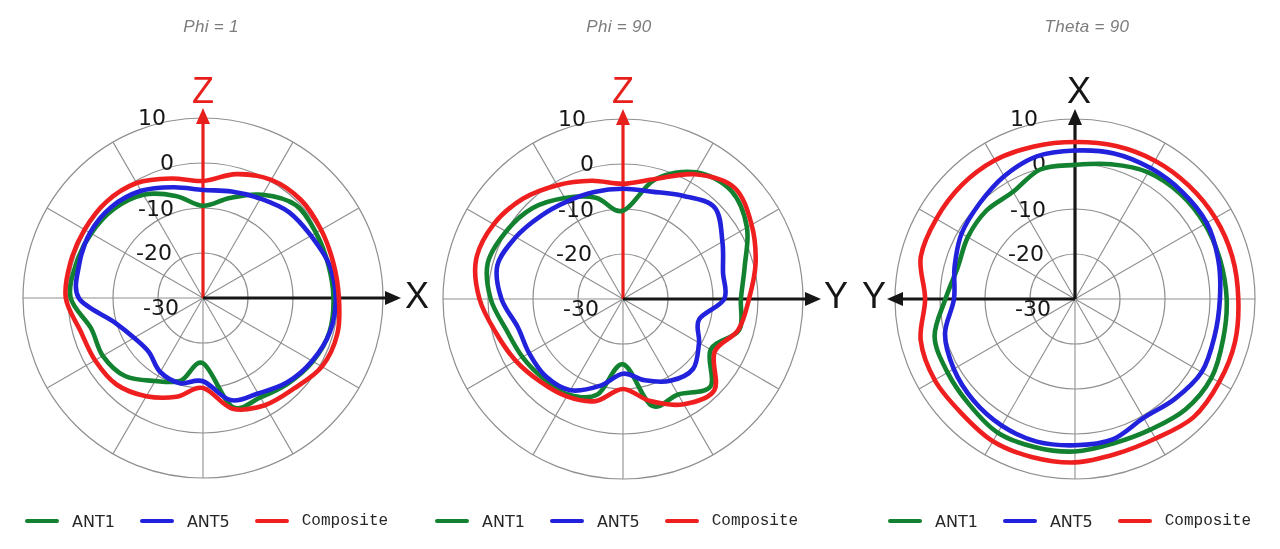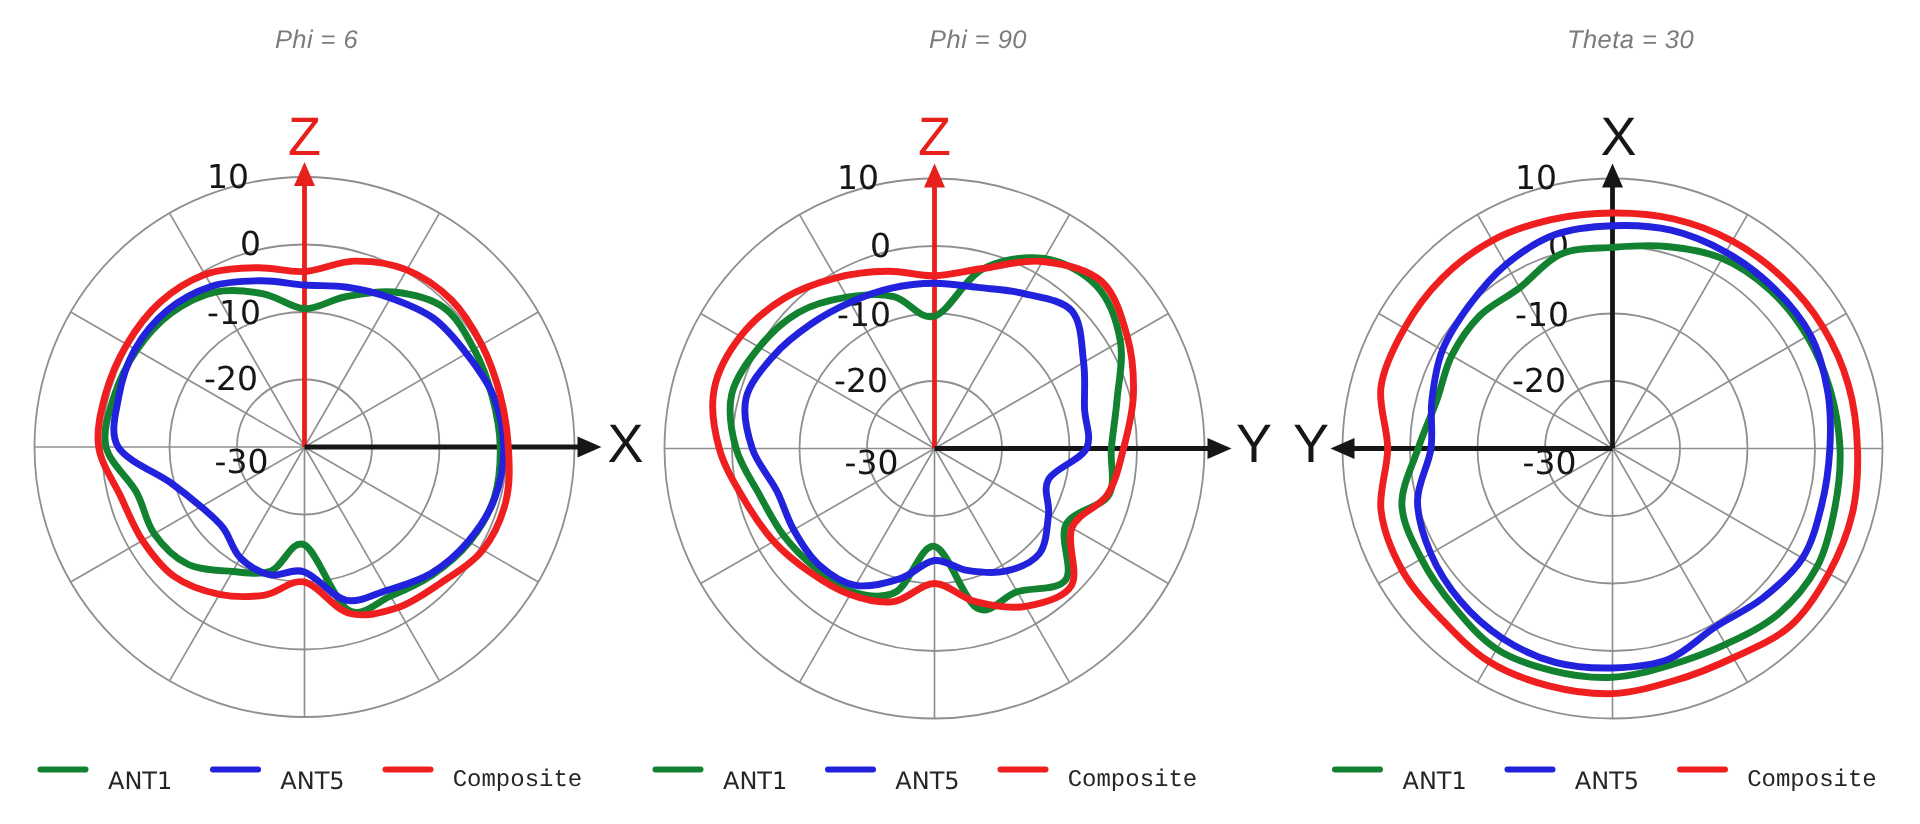--- a/index.html
+++ b/index.html
@@ -3,21 +3,21 @@
 <meta charset="utf-8">
 <style>
   html,body{margin:0;padding:0;background:#ffffff;}
   .canvas{position:relative;width:1280px;height:549px;background:#ffffff;overflow:hidden;
           font-family:"Liberation Sans",sans-serif;}
   #chart-svg{position:absolute;left:0;top:0;}
   .plot-title{position:absolute;transform:translateX(-50%);font-style:italic;
               font-size:17px;color:#7c7c7c;white-space:nowrap;letter-spacing:.3px;}
   .axis-label{position:absolute;transform:translate(-50%,-50%);font-size:36px;color:#161616;
               font-family:"Liberation Sans",sans-serif;line-height:1;}
-  .legend{position:absolute;top:511px;display:flex;height:20px;}
+  .legend{position:absolute;top:511px;display:flex;align-items:center;height:20px;}
   .legend .swatch{display:inline-block;width:34px;height:4px;border-radius:2px;margin-right:13px;flex:0 0 auto;}
   .legend .lab{font-family:"DejaVu Sans",sans-serif;font-size:16px;color:#262626;margin-right:25px;white-space:nowrap;}
   .legend .lab:last-child{margin-right:0;font-family:Liberation Mono, monospace;}
 </style>
 </head>
 <body>
 
 <div class="canvas">
 
   <svg id="chart-svg" width="1280" height="549">
@@ -112,23 +112,23 @@
         <text x="1039" y="171" text-anchor="middle" fill="#161616" font-size="22px" font-family="&quot;DejaVu Sans&quot;,sans-serif">0</text>
         <text x="1028" y="217" text-anchor="middle" fill="#161616" font-size="22px" font-family="&quot;DejaVu Sans&quot;,sans-serif">-10</text>
         <text x="1026" y="261" text-anchor="middle" fill="#161616" font-size="22px" font-family="&quot;DejaVu Sans&quot;,sans-serif">-20</text>
         <text x="1033" y="316" text-anchor="middle" fill="#161616" font-size="22px" font-family="&quot;DejaVu Sans&quot;,sans-serif">-30</text>
         <path d="M 1075.0 164.9 C 1086.8 164.0, 1098.9 163.0, 1111.1 164.3 C 1123.3 165.5, 1136.6 167.4, 1148.1 172.3 C 1159.7 177.2, 1170.9 185.1, 1180.3 193.7 C 1189.8 202.3, 1198.1 213.0, 1204.8 224.1 C 1211.4 235.1, 1216.5 247.6, 1220.2 260.1 C 1223.8 272.6, 1226.1 285.9, 1226.7 299.0 C 1227.2 312.1, 1225.8 325.6, 1223.2 338.7 C 1220.7 351.8, 1217.7 366.0, 1211.4 377.8 C 1205.1 389.5, 1195.6 400.8, 1185.4 409.4 C 1175.2 418.0, 1162.3 423.9, 1150.4 429.6 C 1138.4 435.2, 1126.2 439.6, 1113.7 443.3 C 1101.1 447.0, 1088.1 450.9, 1075.0 451.5 C 1061.9 452.2, 1048.1 450.4, 1035.3 447.2 C 1022.4 444.1, 1008.8 439.8, 997.8 432.7 C 986.8 425.6, 977.7 414.7, 969.4 404.6 C 961.0 394.6, 953.4 383.9, 947.6 372.6 C 941.8 361.2, 935.0 348.9, 934.6 336.6 C 934.2 324.4, 941.6 310.5, 945.4 299.0 C 949.2 287.5, 953.9 277.9, 957.6 267.6 C 961.4 257.2, 963.0 246.6, 967.8 237.1 C 972.6 227.6, 979.0 218.1, 986.5 210.5 C 994.1 203.0, 1004.2 198.7, 1013.1 191.8 C 1022.1 185.0, 1030.0 174.0, 1040.3 169.5 C 1050.6 165.0, 1063.2 165.8, 1075.0 164.9 Z" fill="none" stroke="#128130" stroke-width="4.6" stroke-linejoin="round" stroke-linecap="round"></path>
         <path d="M 1075.0 150.5 C 1087.9 150.0, 1101.4 150.5, 1114.0 153.4 C 1126.6 156.3, 1139.2 161.7, 1150.6 168.1 C 1162.0 174.5, 1172.9 182.6, 1182.2 191.8 C 1191.6 200.9, 1200.7 211.5, 1206.7 222.9 C 1212.8 234.4, 1216.2 247.9, 1218.4 260.6 C 1220.6 273.2, 1220.6 286.4, 1219.9 299.0 C 1219.2 311.6, 1217.6 324.2, 1214.5 336.4 C 1211.5 348.6, 1208.3 361.7, 1201.7 372.1 C 1195.1 382.5, 1184.6 391.3, 1174.9 398.9 C 1165.2 406.5, 1154.0 411.1, 1143.6 417.9 C 1133.2 424.6, 1124.1 434.8, 1112.6 439.4 C 1101.2 444.0, 1087.6 444.9, 1075.0 445.3 C 1062.4 445.6, 1049.0 444.8, 1036.8 441.6 C 1024.6 438.3, 1012.4 432.5, 1001.9 425.7 C 991.3 418.8, 981.5 410.0, 973.5 400.5 C 965.5 391.1, 958.5 380.1, 953.8 369.0 C 949.1 357.9, 945.0 345.5, 945.0 333.8 C 945.1 322.2, 952.4 310.2, 954.0 299.0 C 955.5 287.8, 953.3 277.7, 954.6 266.7 C 955.9 255.8, 957.4 244.1, 961.6 233.5 C 965.8 223.0, 972.5 213.1, 979.5 203.5 C 986.6 194.0, 994.6 184.1, 1004.1 176.2 C 1013.7 168.4, 1025.0 160.7, 1036.8 156.4 C 1048.6 152.1, 1062.1 151.0, 1075.0 150.5 Z" fill="none" stroke="#2222dd" stroke-width="4.6" stroke-linejoin="round" stroke-linecap="round"></path>
         <path d="M 1075.0 142.0 C 1088.6 141.9, 1102.7 142.9, 1116.0 146.0 C 1129.3 149.1, 1142.8 154.1, 1154.9 160.7 C 1167.0 167.2, 1178.5 175.8, 1188.6 185.4 C 1198.7 195.0, 1208.0 206.1, 1215.3 218.0 C 1222.6 229.9, 1228.5 243.3, 1232.3 256.8 C 1236.2 270.3, 1237.9 284.8, 1238.3 299.0 C 1238.8 313.2, 1238.2 328.0, 1235.0 341.9 C 1231.8 355.7, 1226.1 369.7, 1219.2 382.2 C 1212.3 394.8, 1204.0 408.0, 1193.4 417.4 C 1182.8 426.7, 1168.4 432.5, 1155.5 438.5 C 1142.7 444.6, 1129.9 449.8, 1116.5 453.7 C 1103.0 457.7, 1089.0 461.8, 1075.0 462.4 C 1061.0 462.9, 1046.3 460.7, 1032.6 457.2 C 1018.9 453.7, 1004.8 448.6, 992.9 441.2 C 981.0 433.9, 970.8 423.1, 961.1 412.9 C 951.4 402.7, 941.4 392.1, 934.7 380.0 C 928.0 367.9, 922.3 353.8, 920.7 340.3 C 919.1 326.8, 925.1 312.8, 925.1 299.0 C 925.1 285.2, 918.8 271.0, 920.7 257.7 C 922.5 244.3, 929.5 230.9, 936.3 218.9 C 943.0 206.9, 951.6 195.2, 961.4 185.4 C 971.2 175.6, 982.8 166.8, 994.9 160.3 C 1007.0 153.8, 1020.8 149.5, 1034.1 146.4 C 1047.5 143.4, 1061.4 142.0, 1075.0 142.0 Z" fill="none" stroke="#ef1f1f" stroke-width="4.6" stroke-linejoin="round" stroke-linecap="round"></path>
       </g>
     </svg>
 
-  <div class="plot-title" style="left:211px;top:17px;">Phi = 6</div>
-  <div class="plot-title" style="left:652px;top:17px;">Phi = 90</div>
-  <div class="plot-title" style="left:1087px;top:17px;">Theta = 30</div>
+  <div class="plot-title" style="left:211px;top:17px;">Phi = 1</div>
+  <div class="plot-title" style="left:619px;top:17px;">Phi = 90</div>
+  <div class="plot-title" style="left:1087px;top:17px;">Theta = 90</div>
 
   <div class="axis-label" id="al-0-top" style="left: 203px; top: 91px; color: rgb(232, 32, 28);">Z</div>
   <div class="axis-label" id="al-0-right" style="left: 417px; top: 296px; color: rgb(22, 22, 22);">X</div>
   <div class="axis-label" id="al-1-top" style="left: 623px; top: 91px; color: rgb(232, 32, 28);">Z</div>
   <div class="axis-label" id="al-1-right" style="left: 836px; top: 296px; color: rgb(22, 22, 22);">Y</div>
   <div class="axis-label" id="al-2-top" style="left: 1079px; top: 91px; color: rgb(22, 22, 22);">X</div>
   <div class="axis-label" id="al-2-left" style="left: 874px; top: 296px; color: rgb(22, 22, 22);">Y</div>
 
   <div class="legend" style="left:25px;">
     <span class="swatch" id="sw-0-0" style="background: rgb(18, 129, 48);"></span>

